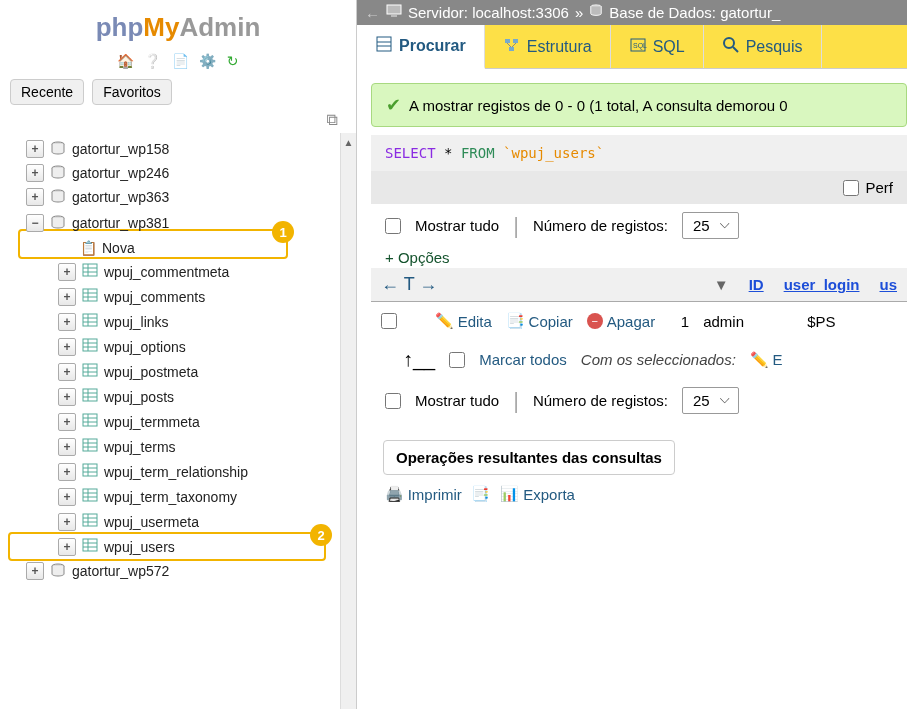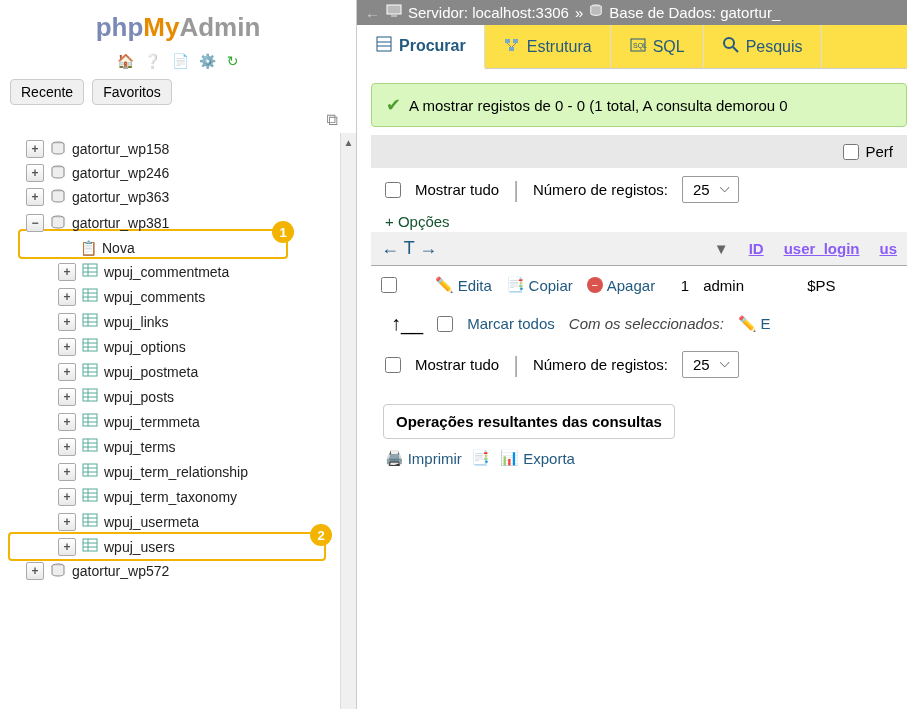--- a/index.html
+++ b/index.html
@@ -54,27 +54,27 @@
     .profile-row { background: #e8e8e8; padding: 8px 14px; text-align: right; display: flex; justify-content: flex-end; align-items: center; gap: 6px; font-size: 15px; }
     .chk { width: 16px; height: 16px; }
     .controls-row { display: flex; align-items: center; gap: 14px; padding: 8px 14px; font-size: 15px; }
     .sep { color: #aaa; font-size: 22px; }
     .select-box { border: 1px solid #999; padding: 4px 28px 4px 10px; border-radius: 2px; background: #fff; position: relative; cursor: pointer; }
     .select-box::after { content: "⌵"; position: absolute; right: 8px; top: 3px; font-size: 13px; color: #444; }
     .opts-link { color: #14532d; cursor: pointer; padding: 2px 14px; font-size: 15px; }
     .table-header { display: flex; align-items: center; border-bottom: 1px solid #aaa; background: #f0f0f0; padding: 6px 10px; gap: 20px; font-size: 15px; }
     .sort-arrows { color: #235a81; font-size: 18px; display: flex; align-items: center; gap: 2px; }
     .col { font-weight: bold; }
-    .col.sortable { text-decoration: underline; color: #8b5cf6; cursor: pointer; }
+    .col.sortable { text-decoration: underline; color: #1d4ed8; cursor: pointer; }
     .dropdown-caret { color: #666; cursor: pointer; }
     .table-row { display: flex; align-items: center; padding: 10px; gap: 14px; font-size: 15px; }
     .rowlink { color: #235a81; display: inline-flex; align-items: center; gap: 4px; cursor: pointer; }
     .pencil { color: #e68a00; }
     .redcircle { width: 16px; height: 16px; background: #d9534f; border-radius: 8px; display: inline-flex; align-items: center; justify-content: center; color: #fff; font-size: 11px; }
-    .arrow-up { font-size: 20px; margin-left: 6px; }
+    .arrow-up { font-size: 20px; margin-left: 18px; }
     .italic { font-style: italic; color: #444; }
     .result-ops { border: 1px solid #ccc; border-radius: 4px; padding: 8px 12px; display: inline-block; font-weight: bold; font-size: 15px; margin-left: 12px; }
     .result-links { display: flex; gap: 10px; padding: 10px 14px; font-size: 15px; }
     .rlink { color: #235a81; display: inline-flex; align-items: center; gap: 4px; cursor: pointer; }
   </style>
 </head>
 <body>
 
 <div class="container">
   <div class="sidebar">
@@ -346,20 +346,23 @@
             </svg></span>
         <span>Pesquis</span>
       </div>
     </div>
 
     <div class="content">
       <div class="success">
         <span class="check">✔</span>
         <span>A mostrar registos de 0 - 0 (1 total, A consulta demorou 0</span>
       </div>
+      <div class="sql-box">
+        <span class="kw-select">SELECT</span><span> * </span><span class="kw-from">FROM</span><span class="tbl-name"> `wpuj_users`</span>
+      </div>
       <div class="profile-row">
         <input type="checkbox" class="chk" style="">
         <span>Perf</span>
       </div>
 
       <div class="controls-row">
         <input type="checkbox" class="chk" style="">
         <span>Mostrar tudo</span>
         <span class="sep">|</span>
         <span>Número de registos:</span>

